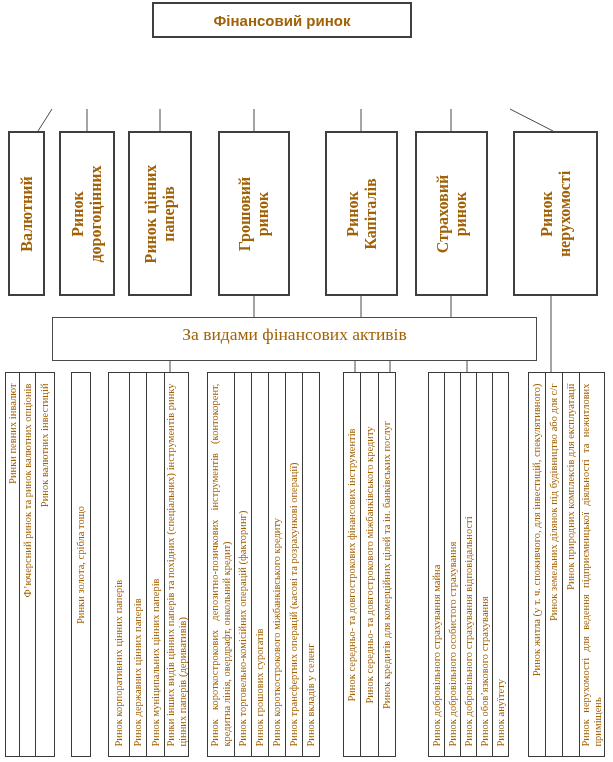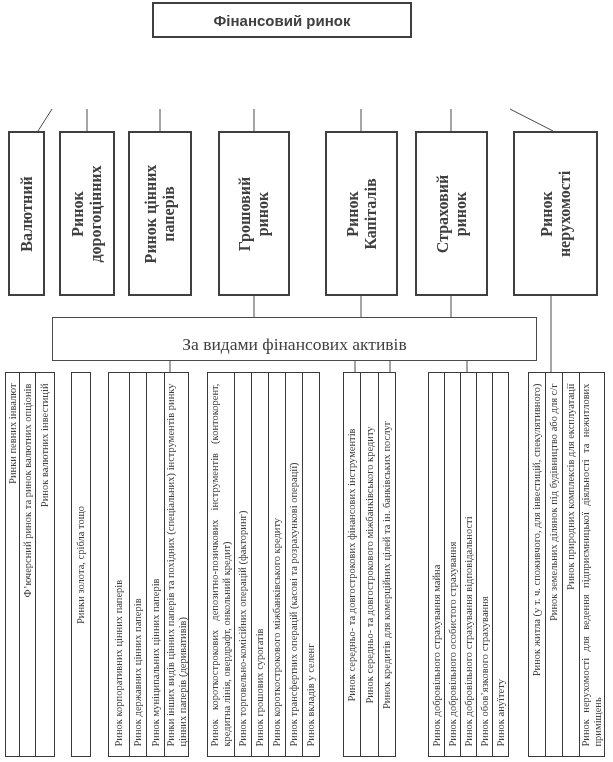--- a/index.html
+++ b/index.html
@@ -1,34 +1,34 @@
 <!DOCTYPE html>
 <html><head>
 <meta charset="utf-8">
 <style>
   html,body{margin:0;padding:0;background:#fff;}
   .canvas{
     position:relative;width:613px;height:762px;background:#fff;overflow:hidden;
-    font-family:"Liberation Serif", serif;color:#404040;
+    font-family:"Liberation Serif", serif;color:#a16207;
   }
   .connectors{position:absolute;left:0;top:0;width:613px;height:762px;}
   .box{position:absolute;background:#fff;box-sizing:border-box;}
   .title-box{
     left:152px;top:2px;width:260px;height:36px;border:2px solid #3f3f3f;
     display:flex;align-items:center;justify-content:center;
     font-family:"Liberation Sans",sans-serif;font-weight:bold;font-size:15px;
   }
   .group-box{
     left:43px;top:72px;width:477px;height:37px;border:2px solid #4a4a4a;
     display:flex;align-items:center;justify-content:center;
     font-family:"Liberation Sans",sans-serif;font-weight:bold;font-size:15px;
   }
   .types-box{
     left:52px;top:317px;width:485px;height:44px;border:1px solid #4a4a4a;
-    text-align:center;font-size:17.5px;padding-top:16px;
+    text-align:center;font-size:17.5px;padding-top:6px;
   }
   .mbox{
     position:absolute;top:131px;height:165px;border:2px solid #3f3f3f;
     background:#fff;box-sizing:border-box;
   }
   .vlabel{
     position:absolute;left:50%;top:50%;width:152px;
     transform:translate(-50%,-50%) rotate(-90deg);
     font-weight:bold;font-size:16px;line-height:1.12;text-align:center;
     white-space:pre-line;

